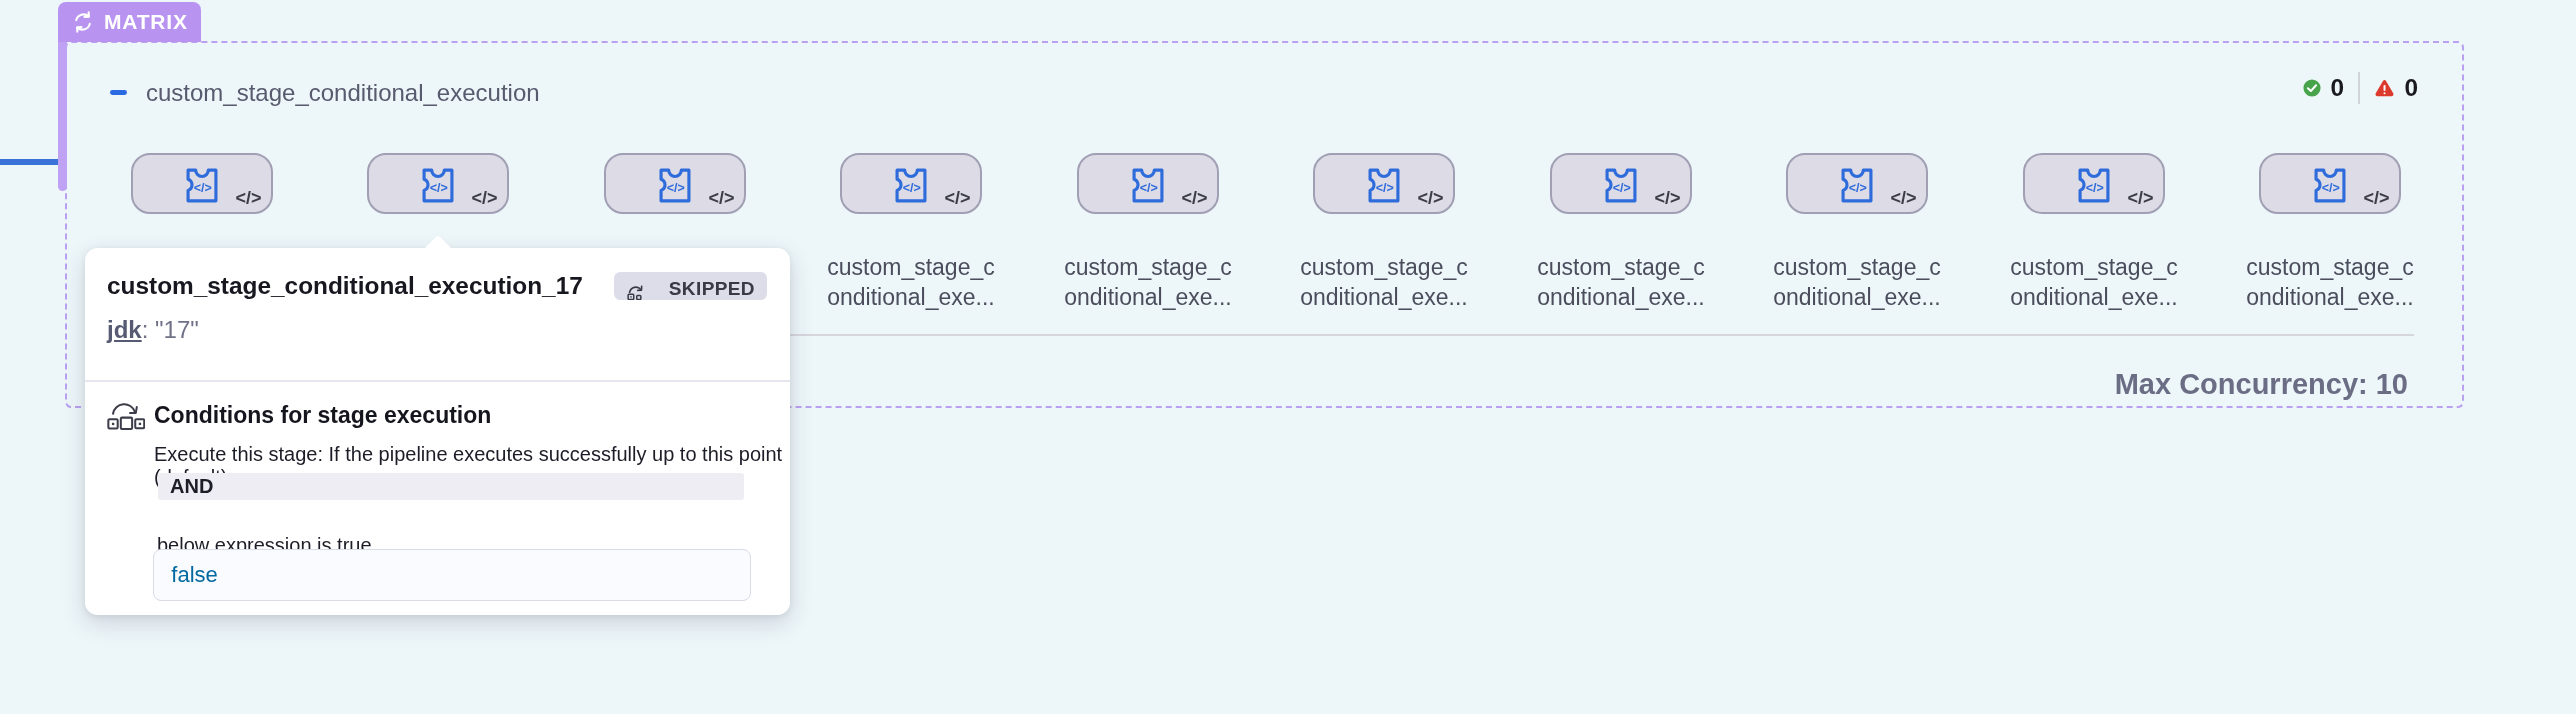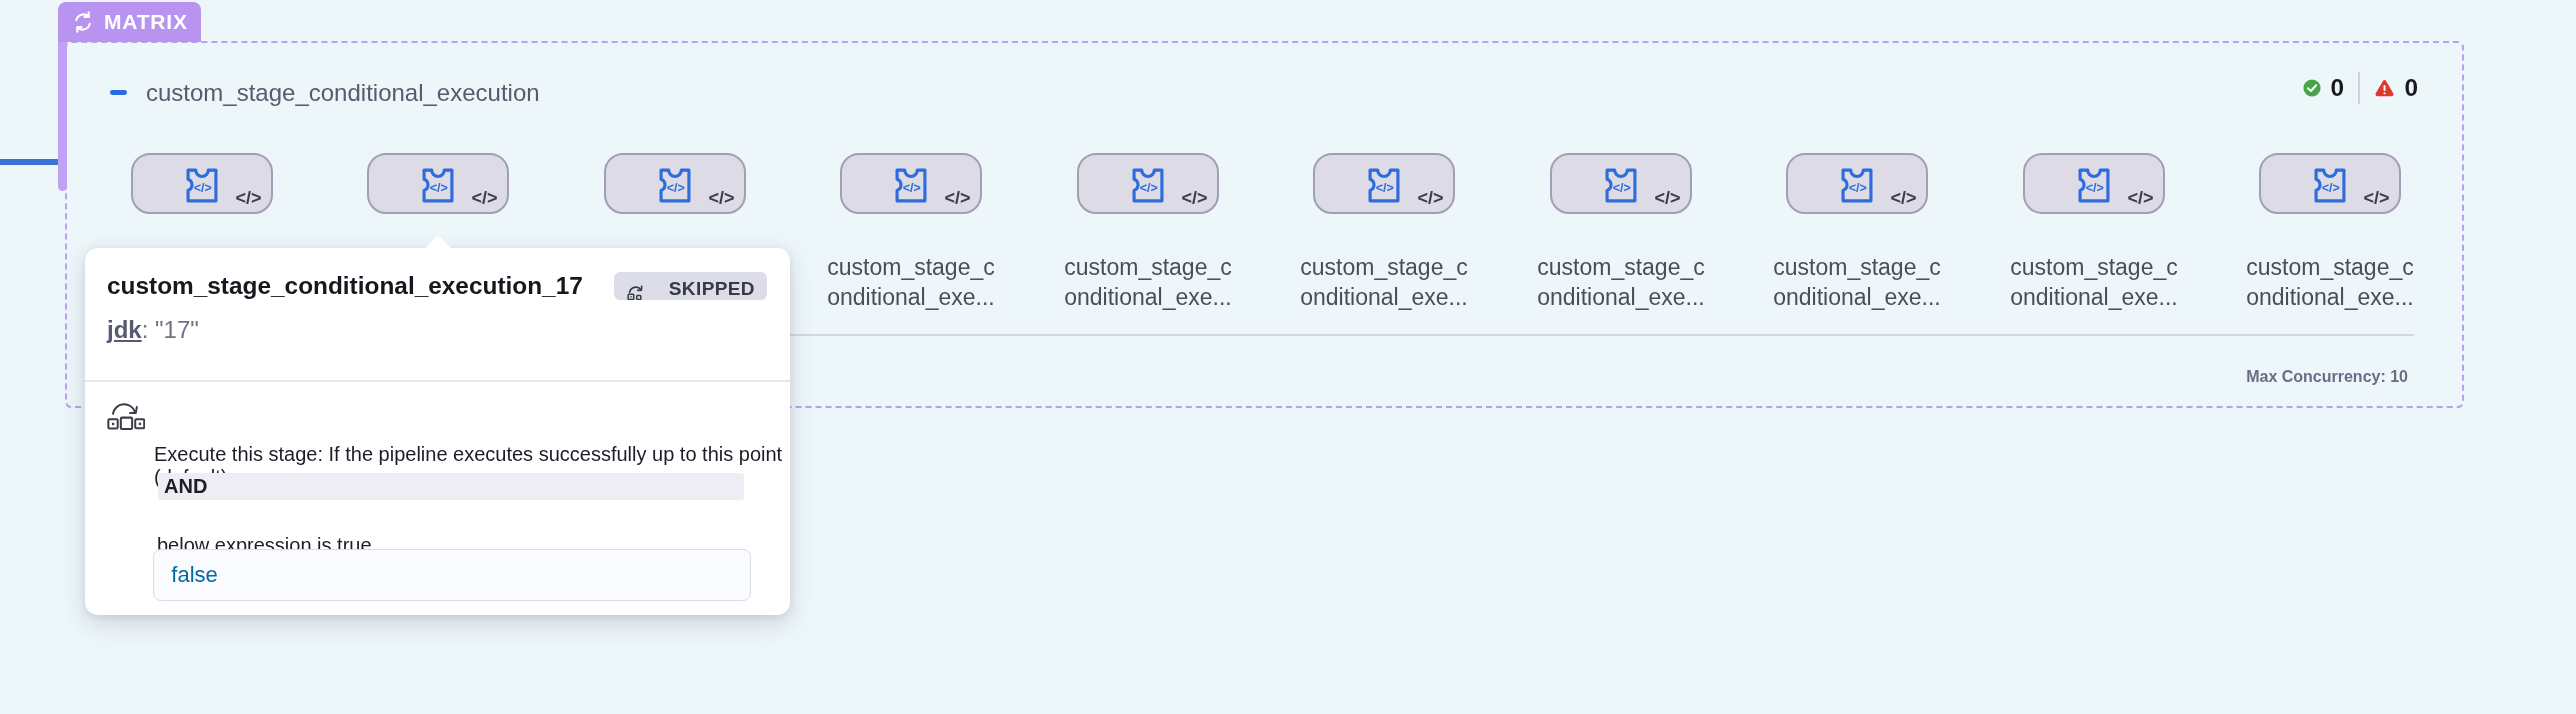--- a/index.html
+++ b/index.html
@@ -37,40 +37,40 @@
   .matrix-item { position:absolute; top:110px; width:142px; height:205px; }
   .node { position:relative; width:142px; height:61px; background:#dcdbe6;
     border:2.4px solid #a09fb3; border-radius:19px; cursor:pointer; }
   .node .node-icon { position:absolute; left:50%; top:11px; transform:translateX(-50%); }
   .node .code-glyph { position:absolute; right:9.5px; bottom:3.2px; font-size:18px; font-weight:700; color:#3c3d49; }
   .node-label { position:absolute; top:99px; left:50%; transform:translateX(-50%); width:207px;
     text-align:center; font-size:23px; line-height:30px; color:#4b4d5c; white-space:pre-line; }
 
   
   .row-divider { position:absolute; left:53px; top:291px; width:2294px; height:1.6px; background:#d5d6de; }
-  .max-concurrency { position:absolute; right:54px; top:325px; font-size:16px; font-weight:700; color:#6b6d85; }
+  .max-concurrency { position:absolute; right:54px; top:325px; font-size:29px; font-weight:700; color:#6b6d85; }
 
   
   .tooltip { position:absolute; left:85px; top:248px; width:705px; height:367px; background:#ffffff;
     border-radius:12.6px; box-shadow:0 8px 24px rgba(40,41,61,.16), 0 1.6px 6.3px rgba(40,41,61,.08); z-index:50; }
   .tooltip .arrow { position:absolute; left:341px; top:-8px; width:24px; height:24px;
     background:#ffffff; transform:rotate(45deg); border-radius:3.2px; }
   .tt-title { position:absolute; left:22px; top:24px; font-size:24.4px; font-weight:700; color:#17171f; }
   .tt-status { position:absolute; right:23px; top:24.4px; height:28px; padding:0 12px;
     background:#dcdde8; border-radius:6.3px; display:flex; align-items:flex-end; gap:23px; }
   .tt-status .txt { font-size:19px; font-weight:700; color:#383a46; letter-spacing:0.4px; }
   .tt-param { position:absolute; left:22px; top:68px; font-size:24px; }
   .tt-param .key { font-weight:700; color:#565a72;text-decoration:underline; }
   .tt-param .val { color:#7preserve0; color:#6f7288; }
   .tt-divider { position:absolute; left:0; top:132px; width:100%; height:1.6px; background:#e6e7ee; }
   .tt-sec-icon { position:absolute; left:20.5px; top:150px; }
   .tt-sec-title { position:absolute; left:69px; top:154px; font-size:23px; font-weight:700; color:#15151d; }
   .tt-desc { position:absolute; left:69px; top:195px; font-size:20px; color:#1d1d27; }
   .tt-and { position:absolute; left:73px; top:225px; width:586px; height:27px; background:#ededf3;
-    border-radius:3.2px; font-size:20px; font-weight:700; color:#1d1d27; line-height:27px; padding-left:6px; }
+    border-radius:3.2px; font-size:20px; font-weight:700; color:#1d1d27; line-height:27px; padding-left:12px; }
   .tt-note { position:absolute; left:72px; top:270px; font-size:20px; color:#1d1d27;margin-top:16px; }
   .tt-input { position:absolute; left:68px; top:301px; width:598px; height:52px; background:#fafbfe;
     border:1.6px solid #d9dbe7; border-radius:8px; font-size:22px; color:#0369a1; line-height:49px; padding-left:17.3px; }
 </style>
 </head>
 <body>
 
 <div class="stage-canvas">
 
   <div class="connector"></div>
@@ -282,20 +282,21 @@
       <svg width="39" height="33" viewBox="0 0 50 42">
         <path d="M 9 20 A 14.5 14.5 0 0 1 37 17.5" fill="none" stroke="#3c3d49" stroke-width="2.6" stroke-linecap="round"></path>
         <path d="M 39.5 11.5 L 38.2 19 L 30.8 19" fill="none" stroke="#3c3d49" stroke-width="2.6" stroke-linecap="round" stroke-linejoin="round"></path>
         <rect x="3" y="27" width="12" height="12" rx="1.5" fill="none" stroke="#3c3d49" stroke-width="2.6"></rect>
         <rect x="7.6" y="31.6" width="3" height="3" fill="#3c3d49"></rect>
         <rect x="19" y="25" width="14.5" height="14.5" rx="1.5" fill="none" stroke="#3c3d49" stroke-width="2.6"></rect>
         <rect x="37.5" y="27" width="11.5" height="11.5" rx="1.5" fill="none" stroke="#3c3d49" stroke-width="2.6"></rect>
         <rect x="42" y="31.5" width="3" height="3" fill="#3c3d49"></rect>
       </svg>
     </span>
+    <div class="tt-sec-title">Conditions for stage execution</div>
     <div class="tt-desc">Execute this stage: If the pipeline executes successfully up to this point (default)</div>
     <div class="tt-and">AND</div>
     <div class="tt-note">below expression is true</div>
     <div class="tt-input">false</div>
   </div>
 
 </div>
 
 
 </body></html>

